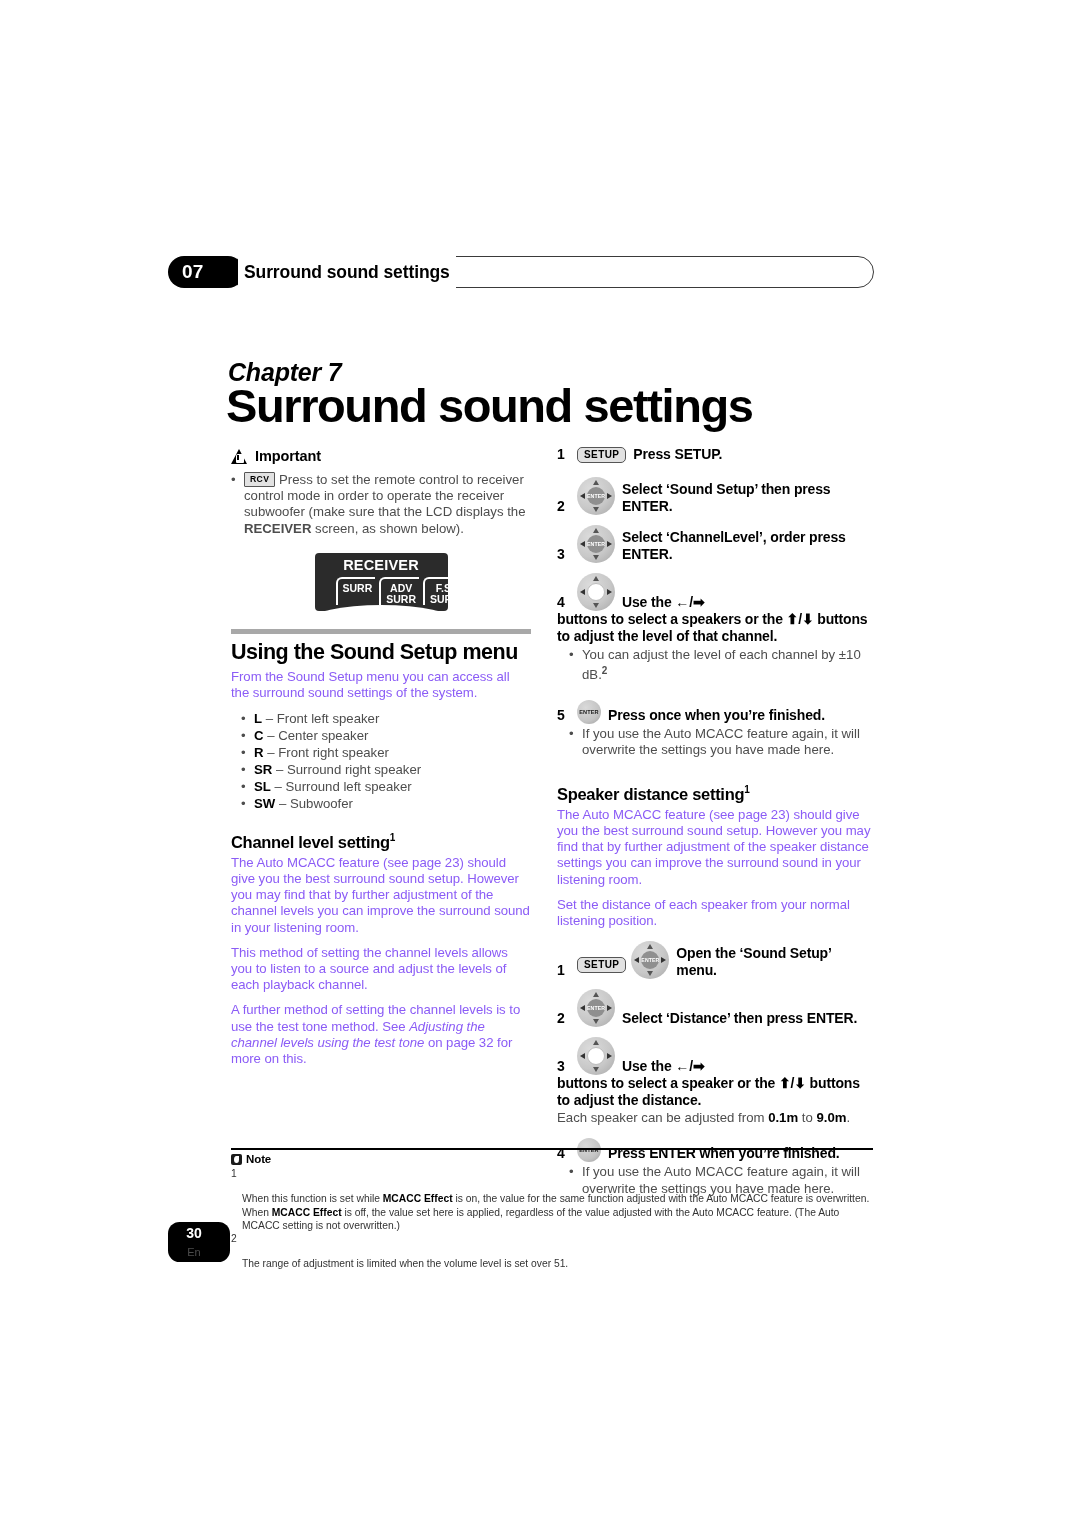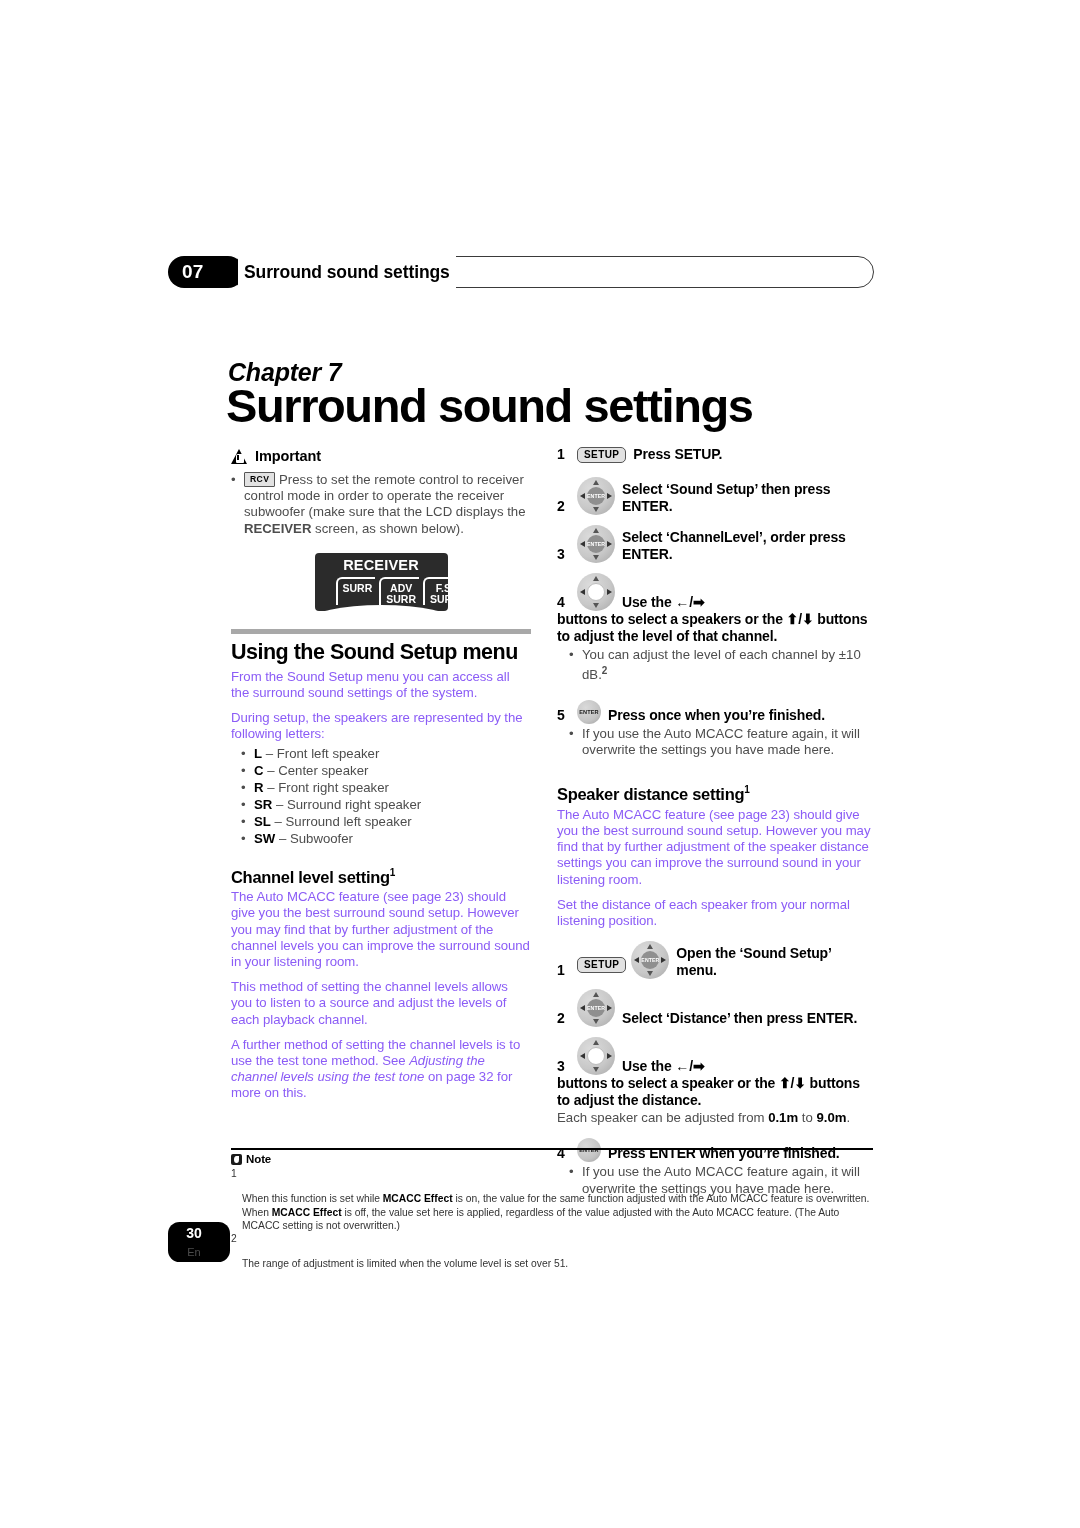--- a/index.html
+++ b/index.html
@@ -514,21 +514,20 @@
           <div class="lcd-tab"><span>ADV</span><br><span>SURR</span></div>
           <div class="lcd-tab"><span>F.S.</span><br><span>SURR</span></div>
         </div>
       </div>
     </div>
 
     <div class="sec">
       <div class="sec-rule"></div>
       <div class="sec-h1">Using the Sound Setup menu</div>
       <p class="body-p">From the Sound Setup menu you can access all the surround sound settings of the system.</p>
-      <p class="body-p" style="margin-bottom:2px;">During setup, the speakers are represented by the following letters:</p>
       <ul class="sp-list">
         <li>
             <span class="d">•</span>
             <span><b>L</b><span> – Front left speaker</span></span>
           </li>
         <li>
             <span class="d">•</span>
             <span><b>C</b><span> – Center speaker</span></span>
           </li>
         <li>

